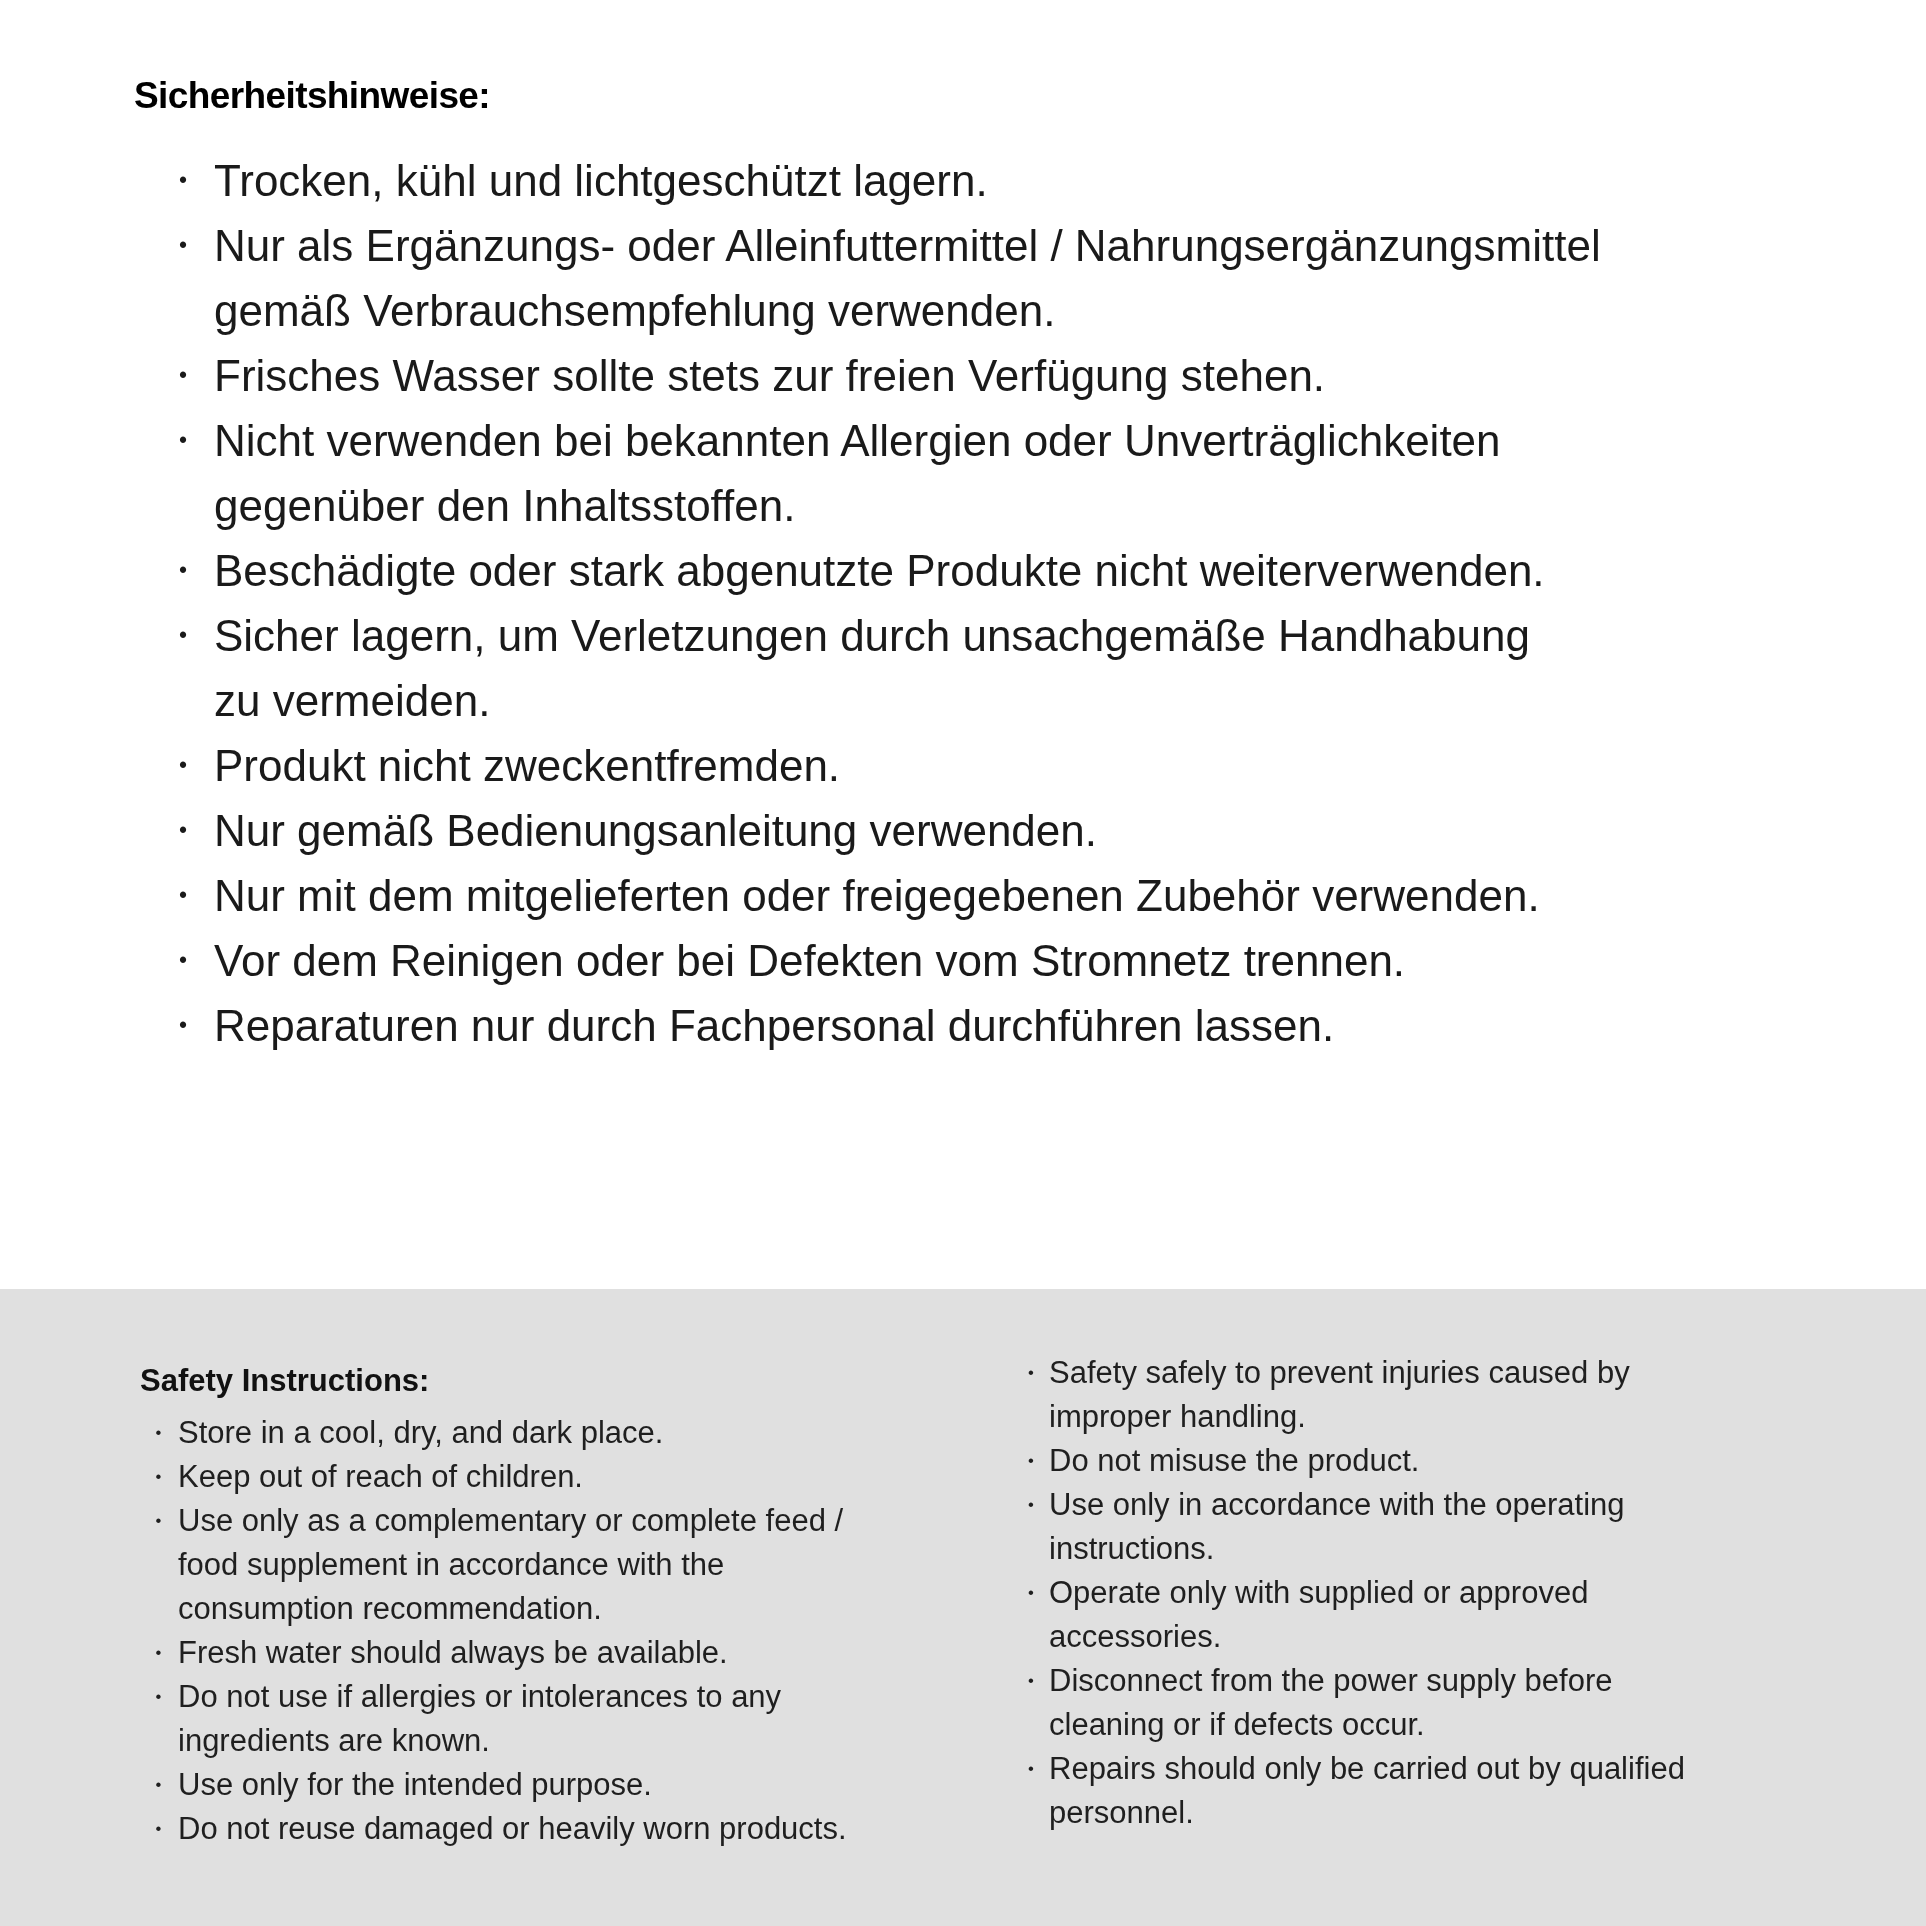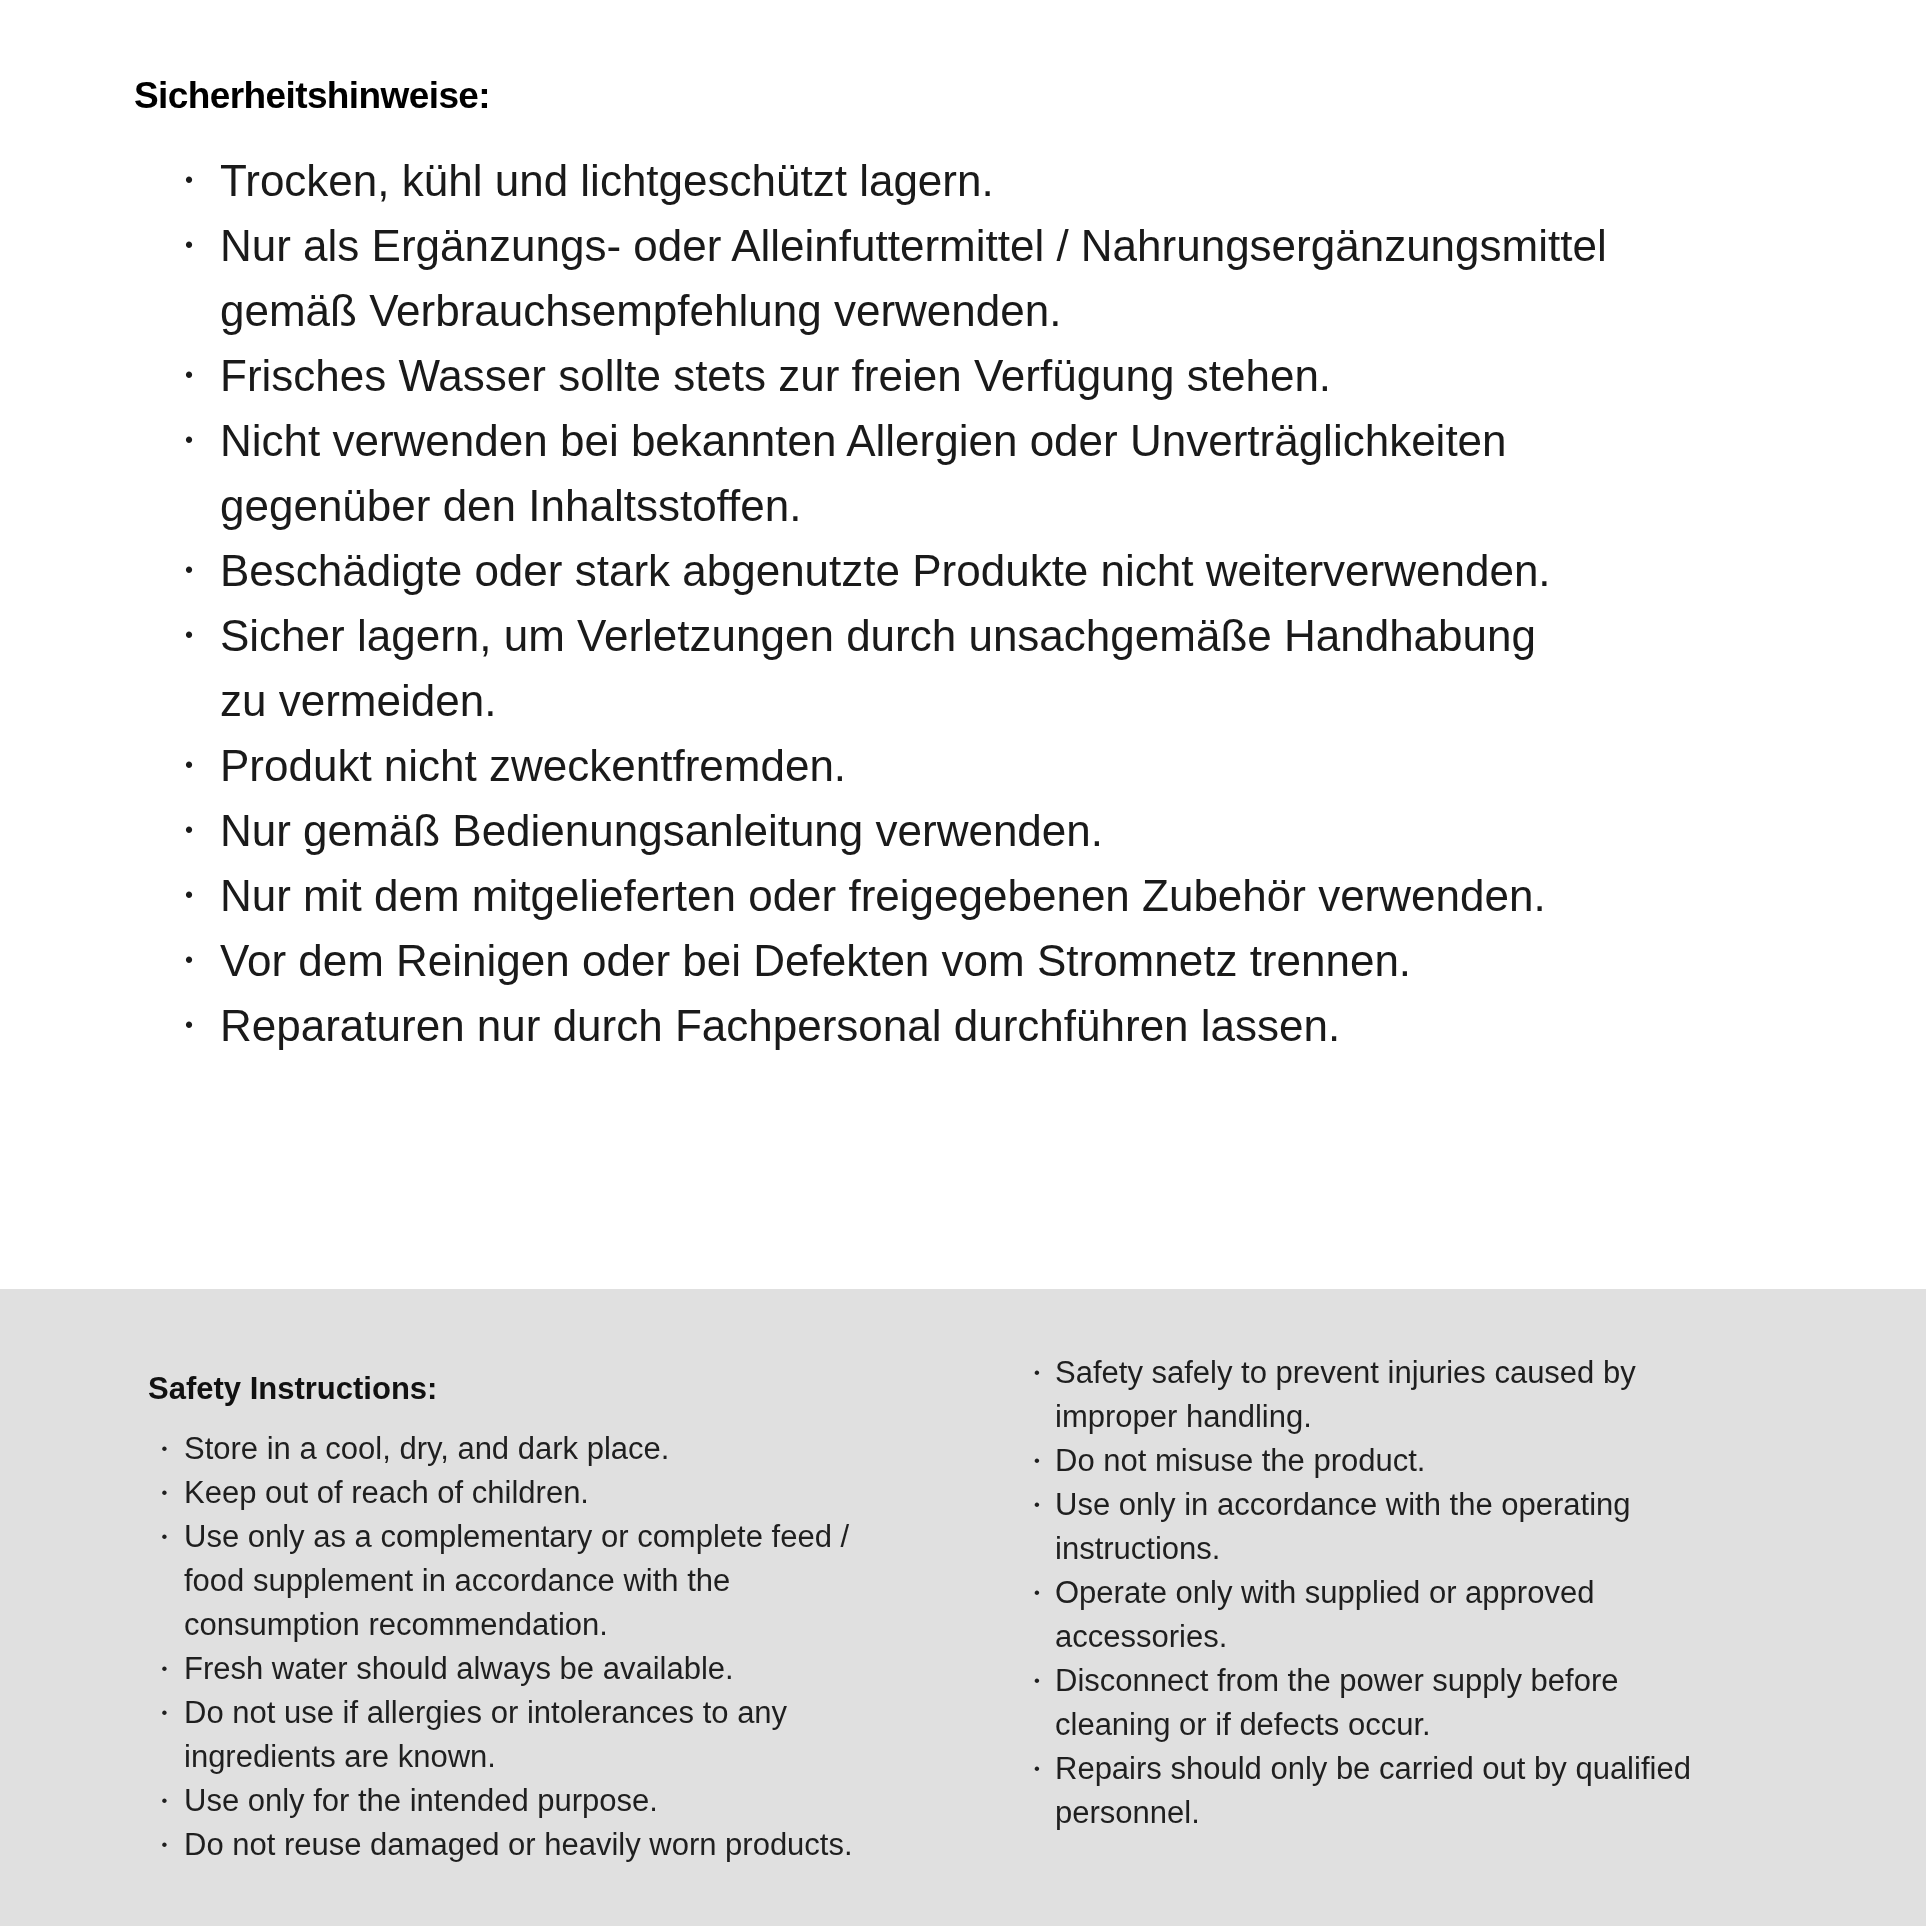--- a/index.html
+++ b/index.html
@@ -23,21 +23,21 @@
   .de-title {
     margin: 0;
     font-size: 37px;
     line-height: 58px;
     font-weight: 700;
     color: #000000;
     letter-spacing: -0.6px;
   }
   ul.bullets {
     list-style: none;
-    margin: 10px;
+    margin: 4px;
     padding: 0;
   }
   ul.de-list {
     margin-top: 23px;
     padding-left: 76px;
     font-size: 44px;
     line-height: 65px;
     color: #1a1a1a;
   }
   ul.de-list li {
@@ -62,21 +62,21 @@
   }
   .col-left {
     flex: none;
     width: 892px;
   }
   .col-right {
     flex: none;
     width: 860px;
   }
   .en-title {
-    margin: 16px;
+    margin: 8px;
     font-size: 31px;
     line-height: 44px;
     font-weight: 700;
     color: #111111;
   }
   ul.en-list {
     font-size: 31px;
     line-height: 44px;
     color: #1f1f1f;
   }

